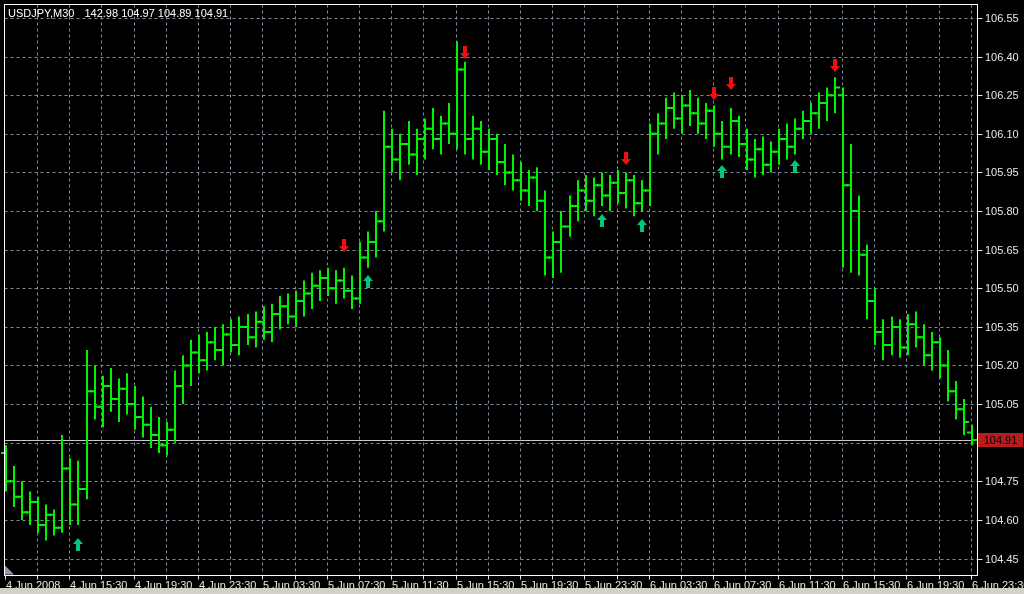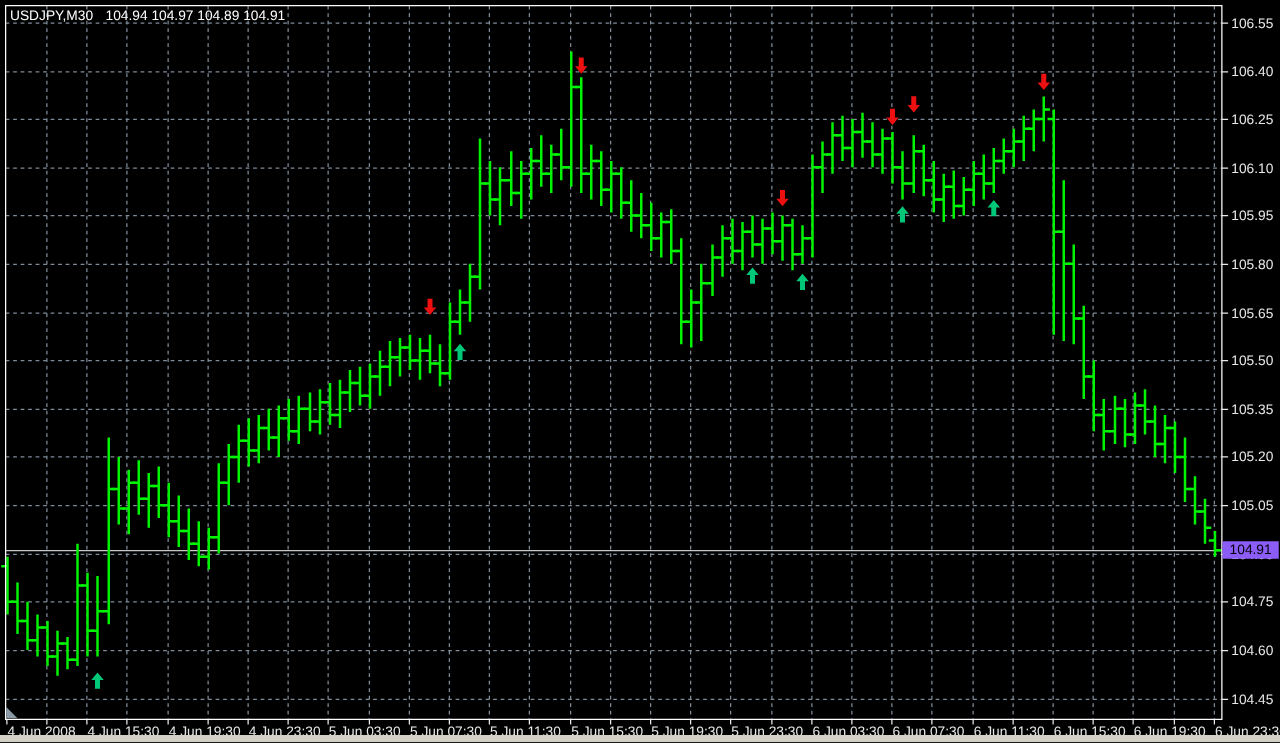--- a/index.html
+++ b/index.html
@@ -1,21 +1,21 @@
 <!DOCTYPE html>
 <html><head>
 <meta charset="utf-8">
 <style>
   html,body{margin:0;padding:0;background:#000;}
   #root{position:relative;width:1024px;height:594px;background:#000;overflow:hidden;
         font-family:"Liberation Sans", sans-serif;}
   #chart-svg{position:absolute;left:0;top:0;}
   #title{position:absolute;left:8px;top:7px;color:#fff;font-size:11px;white-space:pre;}
   #title .gap{display:inline-block;width:10px;}
-  #price-badge{position:absolute;left:978px;top:433px;width:45px;height:14px;background:#8b5cf6;
+  #price-badge{position:absolute;left:978px;top:433px;width:45px;height:14px;background:#b91c1c;
                color:#000;font-size:11px;line-height:14px;text-align:center;}
   #bottom-strip{position:absolute;left:0;bottom:0;width:1024px;height:6px;background:#D4D0C8;}
   text{font-family:"Liberation Sans", sans-serif;}
 </style>
 </head>
 <body>
 
 <div id="root">
   <svg id="chart-svg" width="1024" height="594">
       <rect x="0" y="0" width="1024" height="594" fill="#000000"></rect>
@@ -281,16 +281,16 @@
         <text x="521" y="589">5 Jun 19:30</text>
         <text x="585" y="589">5 Jun 23:30</text>
         <text x="650" y="589">6 Jun 03:30</text>
         <text x="714" y="589">6 Jun 07:30</text>
         <text x="779" y="589">6 Jun 11:30</text>
         <text x="843" y="589">6 Jun 15:30</text>
         <text x="907" y="589">6 Jun 19:30</text>
         <text x="972" y="589">6 Jun 23:30</text>
       </g>
     </svg>
-  <div id="title"><span>USDJPY,M30</span><span class="gap"></span><span>104.94 104.97 104.89 104.91</span></div>
+  <div id="title"><span>USDJPY,M30</span><span class="gap"></span><span>142.98 104.97 104.89 104.91</span></div>
   <div id="price-badge">104.91</div>
   <div id="bottom-strip"></div>
 </div>
 
 </body></html>

